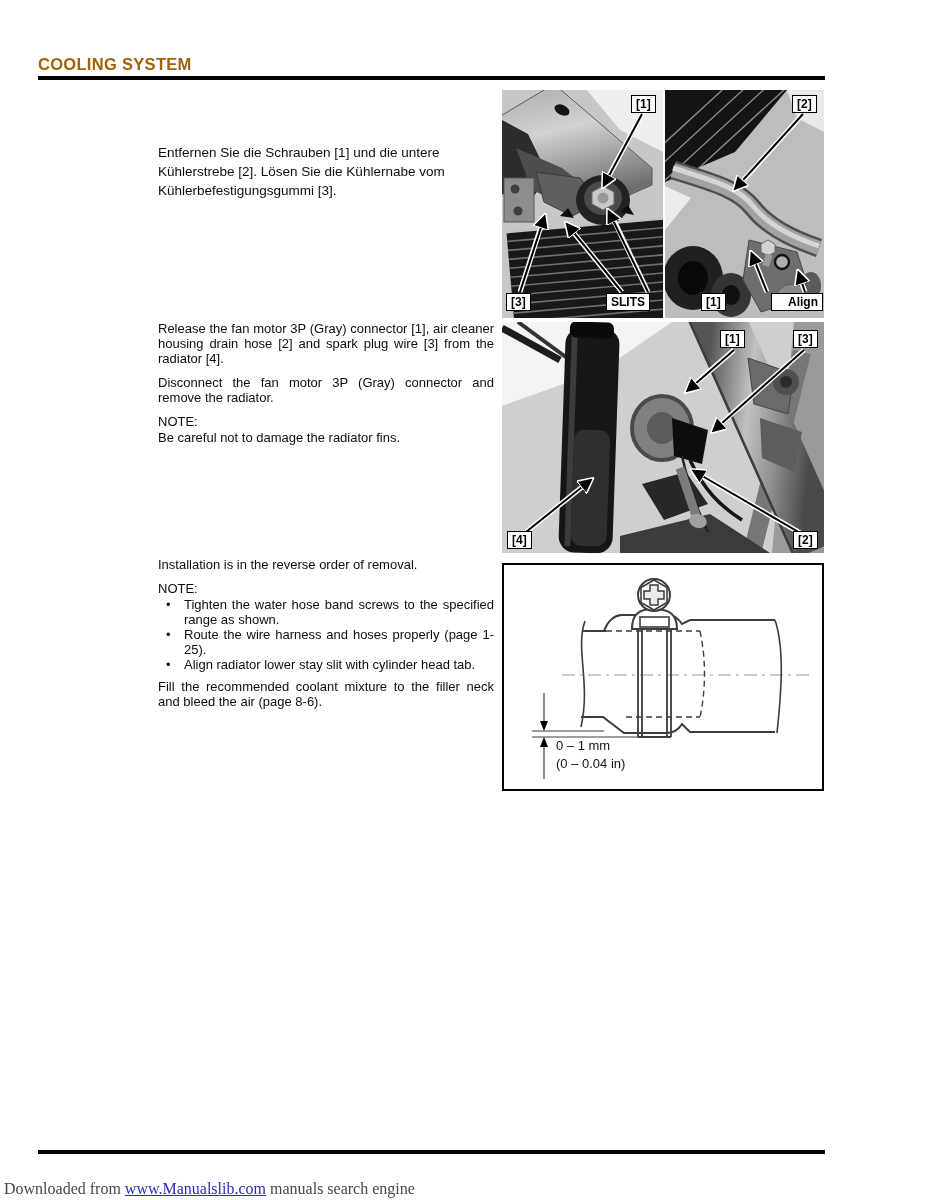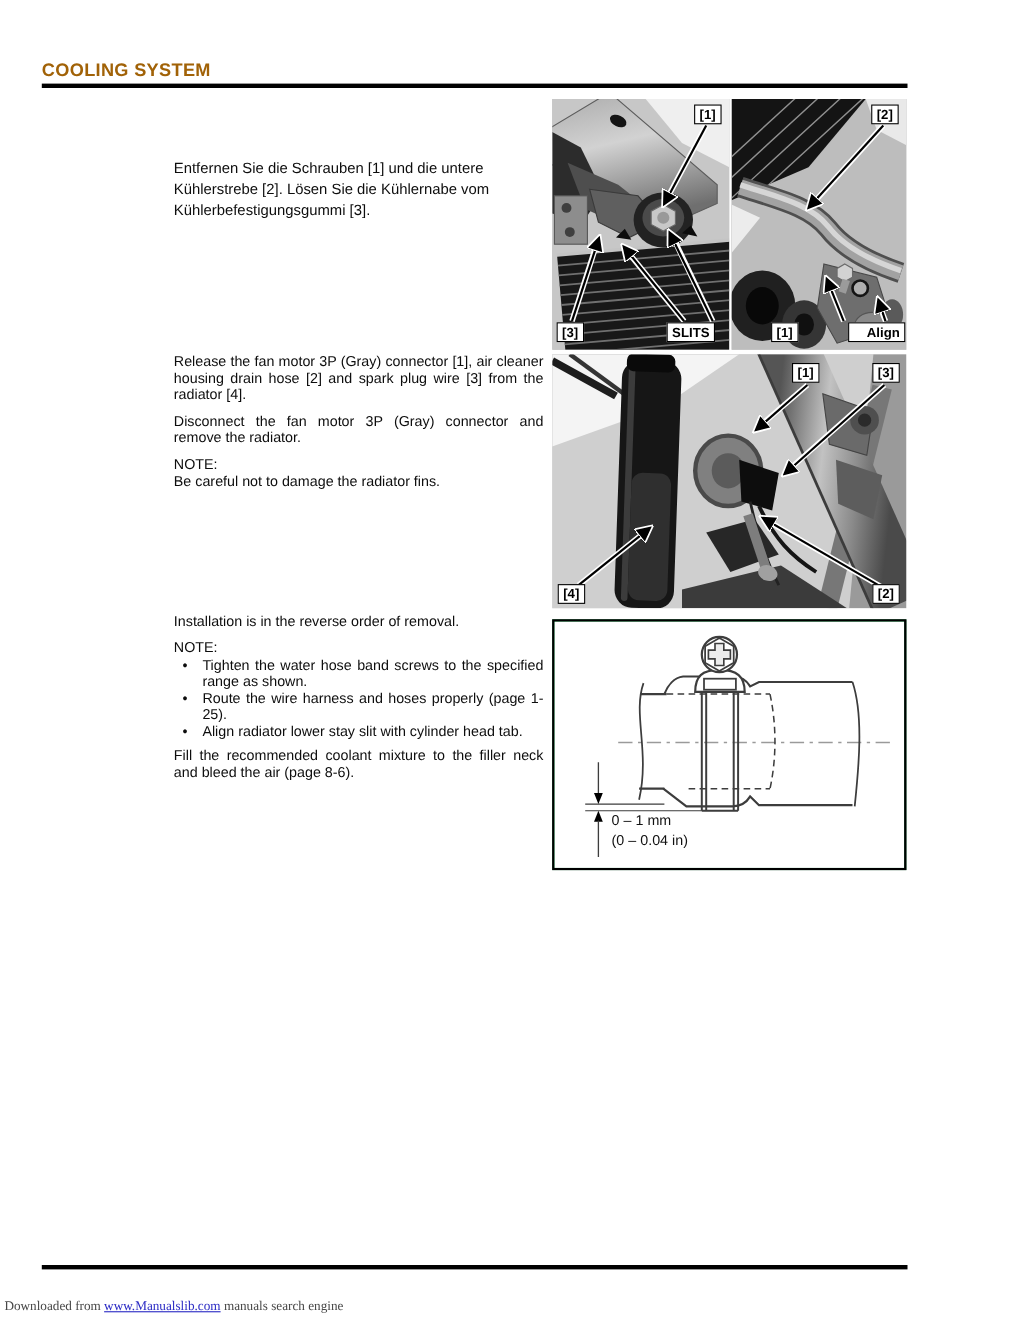--- a/index.html
+++ b/index.html
@@ -31,27 +31,27 @@
   .photo-mid{left:502px;top:322px;width:322px;height:231px;overflow:hidden;background:#cfcfcf;}
   .photo svg,.photo-mid svg{display:block;width:100%;height:100%;}
   .pl{
     position:absolute;background:#fff;border:1.5px solid #000;color:#000;
     font-size:12px;line-height:14px;font-weight:700;padding:1px 4px;white-space:nowrap;
   }
   
   .c{stroke:#fff;stroke-width:5;fill:none;}
   .a{stroke:#000;stroke-width:2;fill:none;marker-end:url(#ah);}
   
-  .diagram-box{left:502px;top:563px;width:322px;height:228px;border:2px solid #000;background:#15803d;box-sizing:border-box;}
+  .diagram-box{left:502px;top:563px;width:322px;height:228px;border:2px solid #000;background:#fdba74;box-sizing:border-box;}
   .diagram-box svg{display:block;width:100%;height:100%;}
   .dim-text{font-family:"Liberation Sans",sans-serif;font-size:13px;fill:#111;}
   
   .footer-rule{left:38px;top:1150px;width:787px;height:4px;background:#000;}
   .page-number{left:38px;top:1206px;font-size:33px;font-weight:700;color:#1d4ed8;}
-  .dl-line{left:4px;top:1180px;font-family:"Liberation Serif",serif;font-size:12px;color:#474747;text-align:center;}
+  .dl-line{left:4px;top:1180px;font-family:"Liberation Serif",serif;font-size:16px;color:#474747;text-align:center;}
   .dl-line a{color:#2a2ac4;text-decoration:underline;}
 </style>
 </head>
 <body>
 
 <svg width="0" height="0" style="position:absolute" aria-hidden="true">
   <defs>
     <marker id="ah" viewBox="0 0 10 10" refX="8.5" refY="5" markerWidth="8" markerHeight="8" orient="auto-start-reverse">
       <path d="M0,0 L10,5 L0,10 z" fill="#000" stroke="#fff" stroke-width="1"></path>
     </marker>

